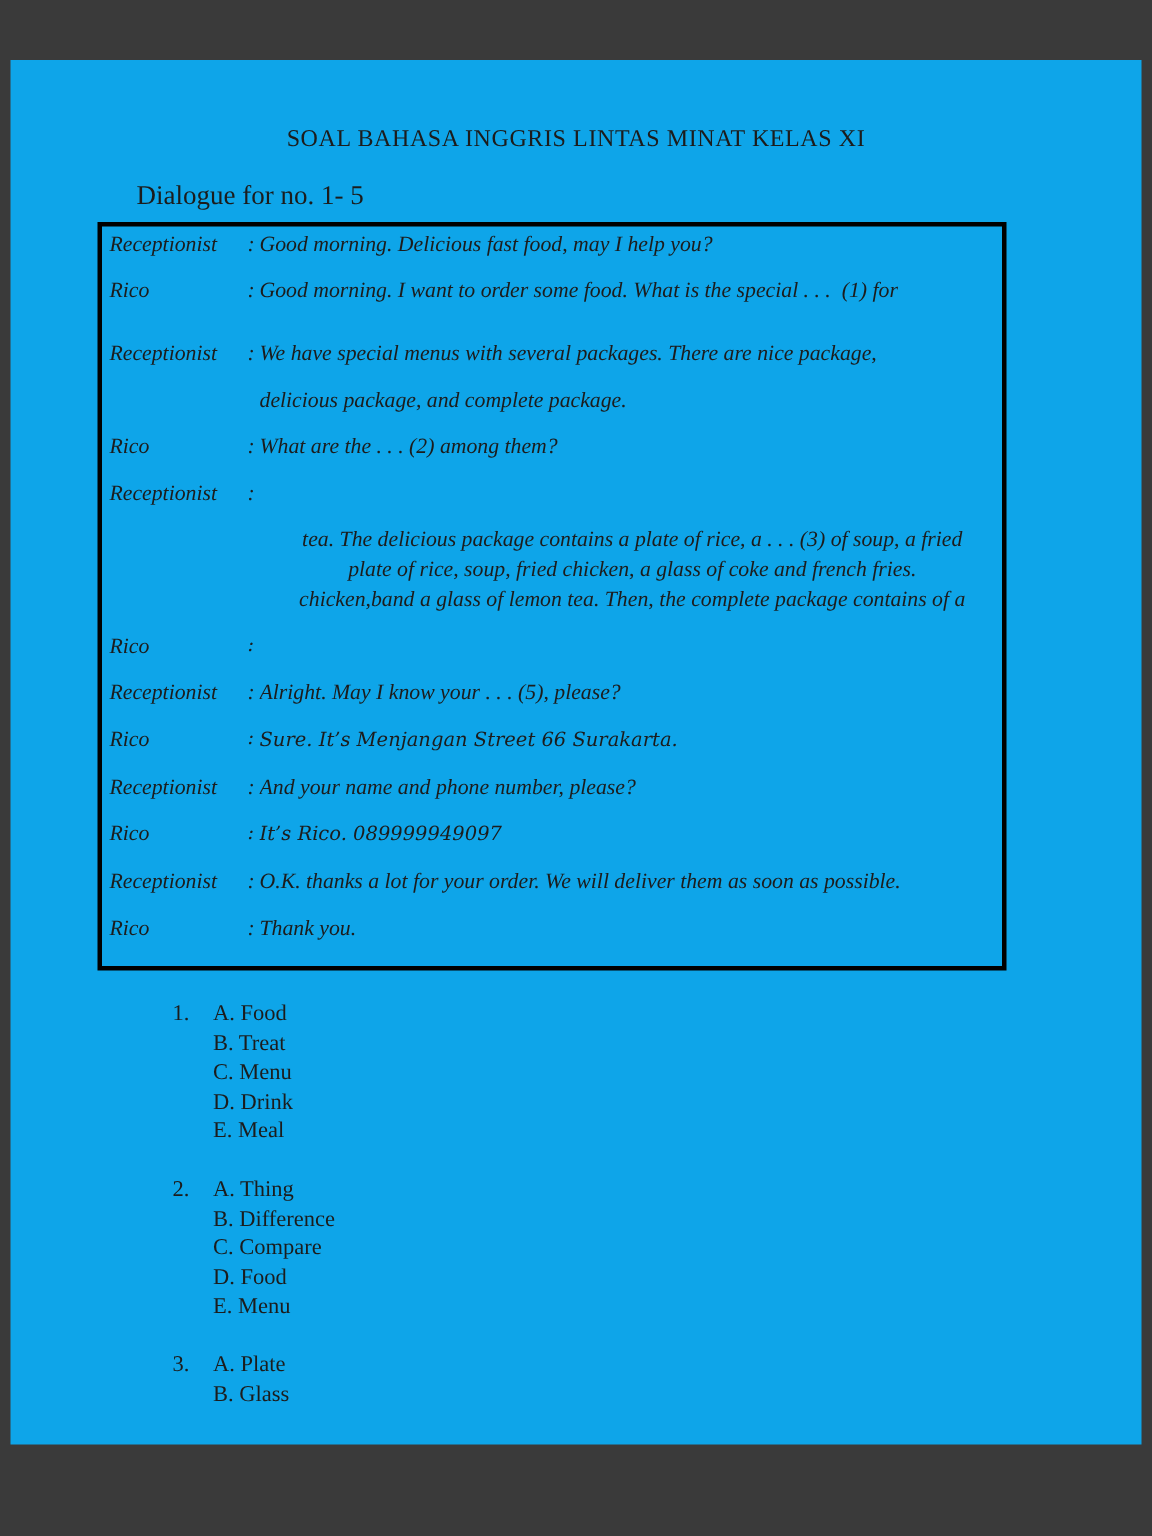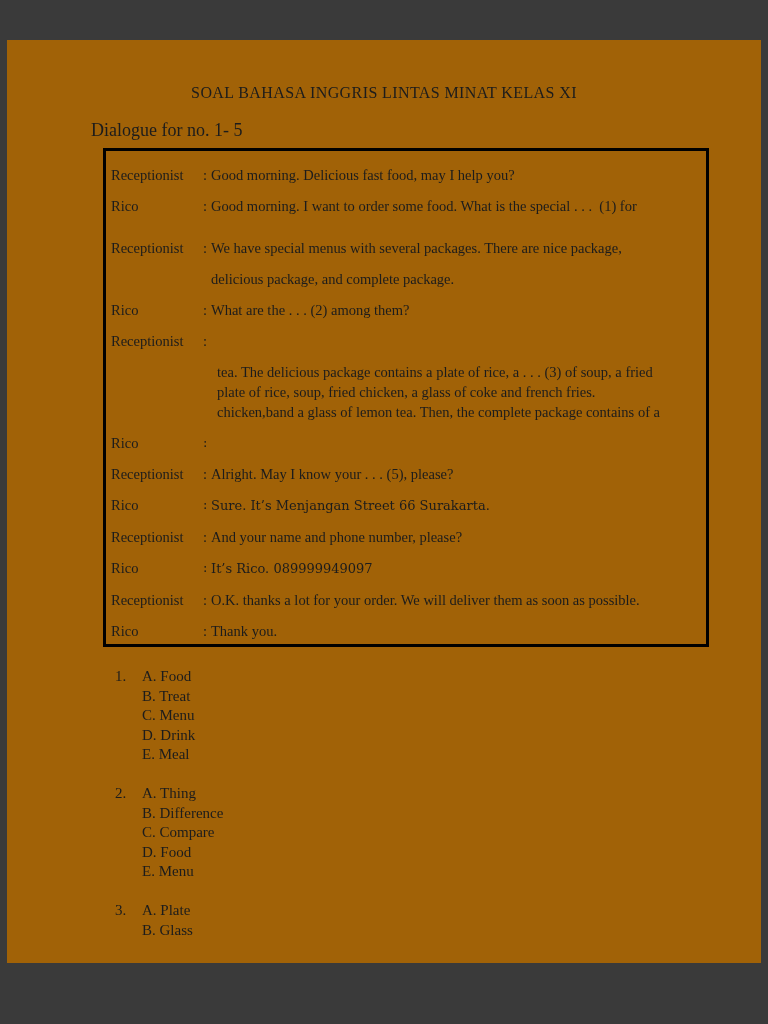--- a/index.html
+++ b/index.html
@@ -8,21 +8,21 @@
     background: #3a3a3a;
     position: relative;
     font-family: "Liberation Serif", serif;
     color: #1c1c1c;
     overflow: hidden;
   }
   .page {
     position: absolute;
     left: 7px; top: 40px;
     width: 754px; height: 923px;
-    background: #a16207;
+    background: #0ea5e9;
   }
   .title {
     margin: 0;
     padding-top: 43px;
     text-align: center;
     font-size: 16px;
     font-weight: 400;
     line-height: 20px;
     letter-spacing: 0.4px;
     white-space: pre;
@@ -30,40 +30,41 @@
   .subtitle {
     margin-top: 17px;
     margin-left: 84px;
     font-size: 18px;
     line-height: 20px;
     white-space: pre;
   }
   .dialogue-box {
     box-sizing: border-box;
     margin-top: 8px;
-    margin-left: 96px;
+    margin-left: 58px;
     width: 606px;
     height: 499px;
     border: 3px solid #000;
-    padding: 14px 4px 0 5px;
+    padding: 2px 4px 0 5px;
     overflow: hidden;
+    font-style: italic;
   }
   .dline {
     display: flex;
     line-height: 20px;
     font-size: 14.5px;
     margin-top: 11px;
     white-space: pre;
   }
   .dline.first { margin-top: 0; }
   .dline.tight { margin-top: 0; }
   .sp { width: 92px; flex: none; }
   .colon { width: 8px; flex: none; }
   .txt { flex: 1; white-space: pre; overflow: hidden; }
-  .txt.indent { padding-left: 6px; }
+  .txt.indent { padding-left: 6px; text-align: center; }
   .alt {
     font-family: "DejaVu Serif", serif;
     font-size: 13px;
   }
   .questions { margin-top: 20px; }
   .question {
     display: flex;
     margin-left: 108px;
     font-size: 15px;
     line-height: 19.5px;

